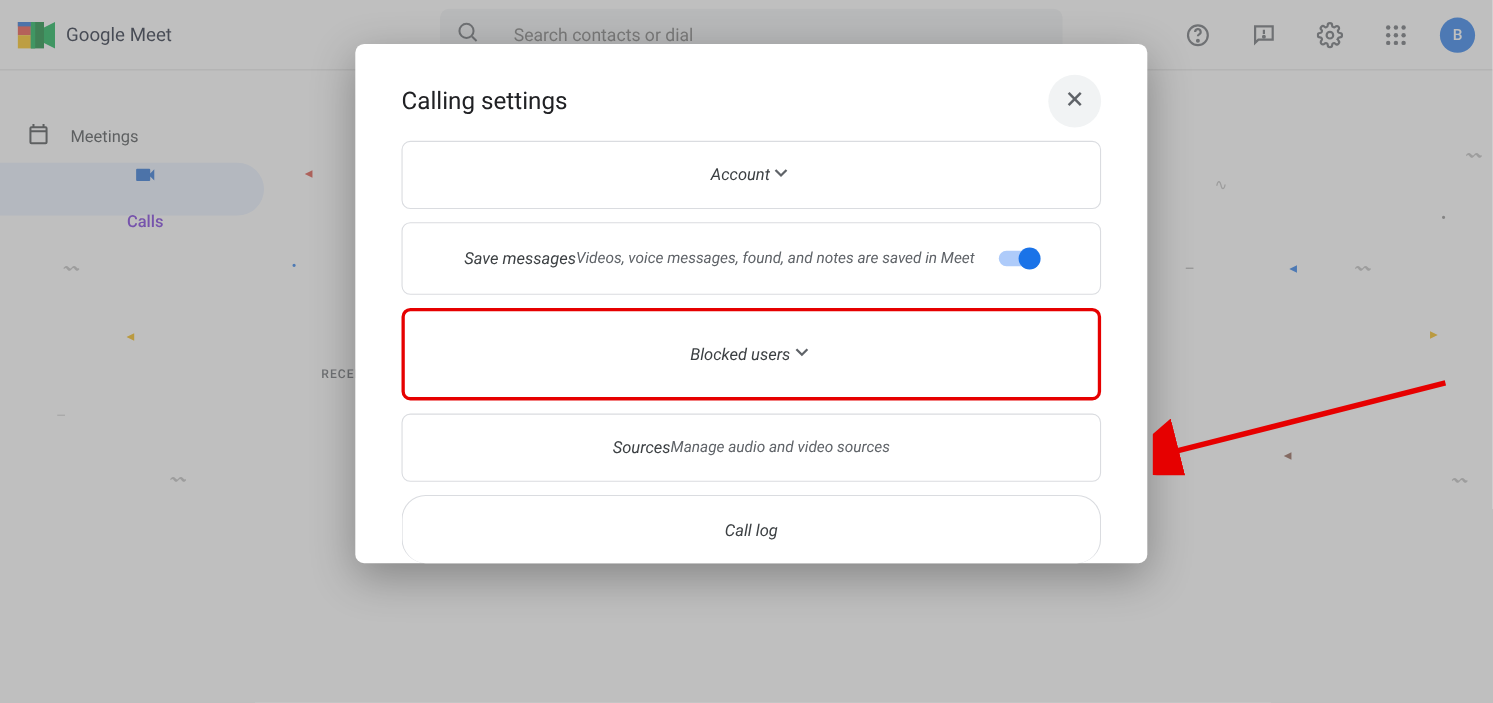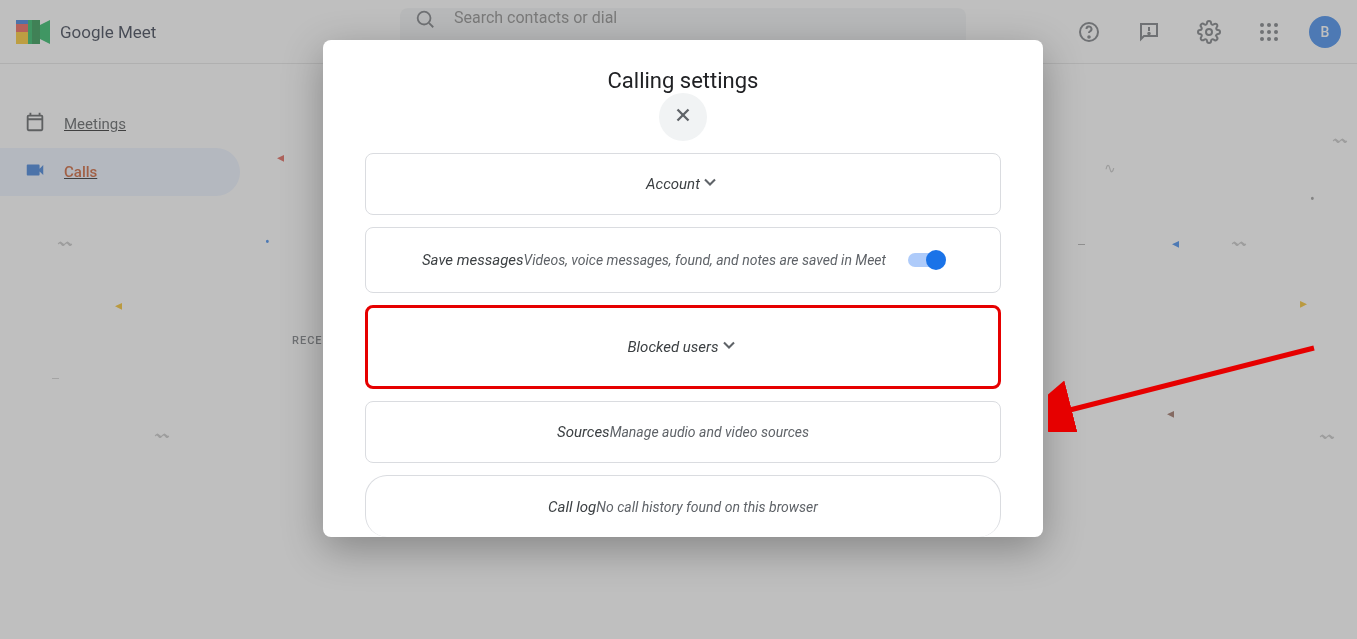--- a/index.html
+++ b/index.html
@@ -8,62 +8,62 @@
   
   .header {
     height: 64px; width: 100%; display: flex; align-items: center;
     border-bottom: 1px solid #e0e0e0; padding: 0 16px; background: #fff; position: relative;
   }
   .logo { display: flex; align-items: center; gap: 8px; }
   .logo-mark { width: 36px; height: 30px; position: relative; }
   .logo-text { font-size: 17px; color: #0f172a; letter-spacing: 0; }
   .search {
     position: absolute; left: 400px; top: 8px; width: 566px; height: 46px;
-    background: #f1f3f4; border-radius: 8px; display: flex; align-items: flex-start;
-    padding: 0 14px; gap: 18px;
+    background: #f1f3f4; border-radius: 8px; display: flex; align-items: center;
+    padding: 0 14px; gap: 31px;
   }
   .search input {
     border: none; background: transparent; outline: none; font-size: 16px; color: #5f6368; width: 100%;
   }
   .hdr-icons {
     position: absolute; right: 16px; top: 0; height: 64px; display: flex; align-items: center; gap: 20px;
   }
   .icon-btn {
     width: 40px; height: 40px; display: flex; align-items: center; justify-content: center;
     border-radius: 50%; cursor: pointer; color: #5f6368;
   }
   .avatar {
     width: 32px; height: 32px; border-radius: 50%; background: #1a73e8; color: #fff;
     display: flex; align-items: center; justify-content: center; font-size: 14px; font-weight: 500;
   }
 
   
-  .body { position: absolute; top: 64px; left: 0; right: 0; bottom: 0; display: flex; text-decoration: underline; }
+  .body { position: absolute; top: 64px; left: 0; right: 0; bottom: 0; display: flex; }
   .sidebar { width: 256px; padding-top: 36px; }
   .side-item {
     height: 48px; display: flex; align-items: center; gap: 18px; padding-left: 24px;
     font-size: 15px; color: #3c4043; border-radius: 0 24px 24px 0; margin-right: 16px; cursor: pointer;
   }
-  .side-item.active { background: #e8f0fe; color: #c2410c; font-weight: 500; }
+  .side-item.active { background: #e8f0fe; color: #6d28d9; font-weight: 500; flex-direction: column; }
   .side-item.active svg { color: #1967d2; }
   .main { flex: 1; position: relative; }
   .recent { position: absolute; left: 36px; top: 270px; font-size: 11px; letter-spacing: 1px; color: #5f6368; font-weight: 500; }
 
   
   .scrim {
     position: absolute; inset: 0; background: rgba(128,128,128,0.5); z-index: 10;
   }
 
   
   .modal {
     position: absolute; z-index: 20; left: 323px; top: 40px; width: 720px;
     background: #fff; border-radius: 8px; box-shadow: 0 12px 40px rgba(0,0,0,0.3);
     padding: 28px 18px 0 18px;
   }
-  .modal-title-row { display: flex; align-items: center; justify-content: space-between; padding: 0 24px 12px 24px; flex-direction: column; }
+  .modal-title-row { display: flex; align-items: center; justify-content: space-between; padding: 0 24px 12px 24px; }
   .modal-title { font-size: 22px; color: #202124; }
   .close-btn {
     width: 48px; height: 48px; border-radius: 50%; background: #f1f3f4;
     display: flex; align-items: center; justify-content: center; cursor: pointer; color: #5f6368;
   }
   .row {
     border: 1px solid #dadce0; border-radius: 8px; min-height: 62px;
     display: flex; align-items: center; justify-content: center;
     padding: 0 18px; margin: 0 24px 12px 24px; font-size: 15px; color: #3c4043;
     cursor: pointer; background: #fff; font-style: italic;
@@ -242,21 +242,20 @@
     </span>
   </div>
 
   <div class="row">
     <span>Sources</span>
     <span class="sub">Manage audio and video sources</span>
   </div>
 
   <div class="row last">
     <span>Call log</span>
-    <span class="sub">No call history found on this browser</span>
   </div>
 </div>
 
 <svg class="arrow" width="280" height="90">
   <defs>
     <marker id="ah" markerWidth="12" markerHeight="12" refX="2" refY="6" orient="auto">
       <polygon points="0,0 12,6 0,12" fill="#e60000"></polygon>
     </marker>
   </defs>
   <line x1="266" y1="6" x2="14" y2="70" stroke="#e60000" stroke-width="5" marker-end="url(#ah)"></line>

